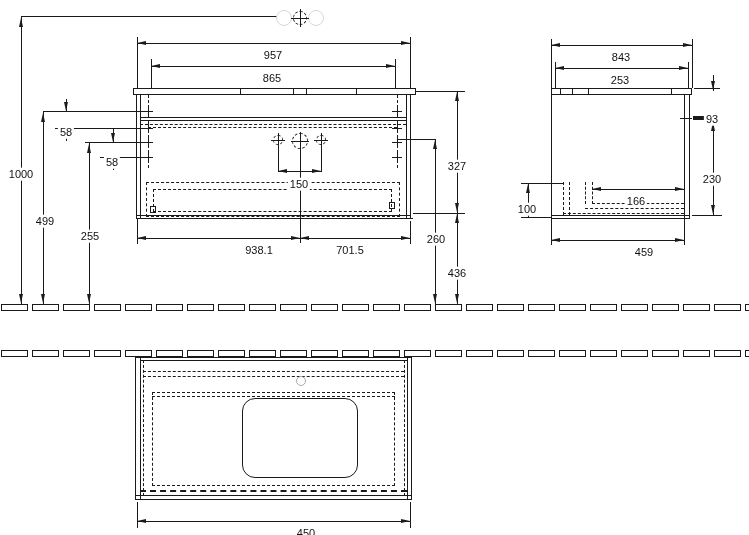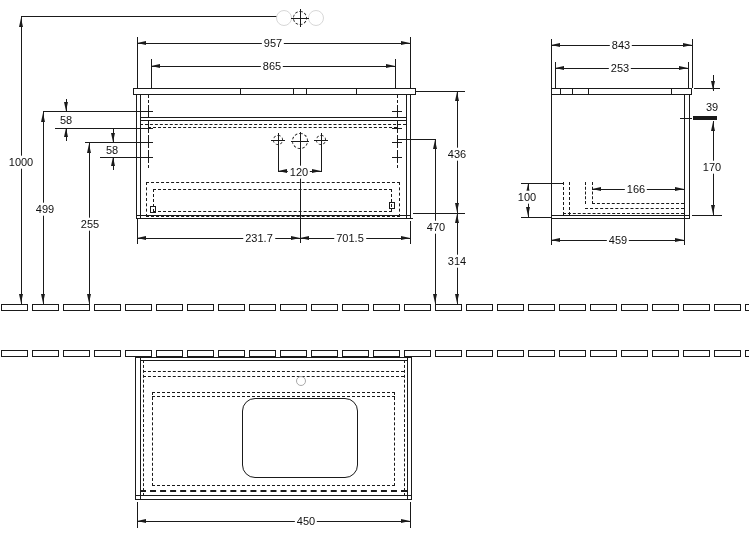--- a/index.html
+++ b/index.html
@@ -17,53 +17,53 @@
   .dv  { position: absolute; width: 0; border-left: 1px dashed #1a1a1a; z-index: 1; }
   .rect  { position: absolute; border: 1px solid #1a1a1a; background: transparent; z-index: 1; }
   .rectd { border-style: dashed; }
   .fill  { position: absolute; background: #1a1a1a; z-index: 2; }
   .circ  { position: absolute; border-radius: 50%; background: transparent; z-index: 1; }
   .brick { position: absolute; width: 27px; height: 7px; border: 1px solid #1a1a1a; background: #fff; z-index: 0; }
   .ar    { position: absolute; width: 0; height: 0; border-style: solid; border-color: transparent; z-index: 3; }
   .lbl {
     position: absolute; transform: translate(-50%,-50%);
     background: #fff; padding: 0 2px; font-size: 11px; line-height: 1.15;
-    color: #111; white-space: nowrap; z-index: 5;
+    color: #111; white-space: nowrap; z-index: 5; margin-top: 12px;
   }
   .viewgroup { position: absolute; pointer-events: none; z-index: 0; }
 </style>
 </head>
 <body>
 
 <div id="stage">
 
   <div class="viewgroup" style="left:0;top:0;width:500px;height:320px"></div>
   <div class="viewgroup" style="left:500px;top:0;width:249px;height:320px"></div>
   <div class="viewgroup" style="left:100px;top:340px;width:380px;height:195px"></div>
 
   <div class="lbl" style="left:273px;top:43px">957</div>
   <div class="lbl" style="left:272px;top:66px">865</div>
   <div class="lbl" style="left:66px;top:120px">58</div>
   <div class="lbl" style="left:112px;top:150px">58</div>
   <div class="lbl" style="left:21px;top:162px">1000</div>
   <div class="lbl" style="left:45px;top:209px">499</div>
   <div class="lbl" style="left:90px;top:224px">255</div>
-  <div class="lbl" style="left:299px;top:172px">120</div>
-  <div class="lbl" style="left:259px;top:238px">231.7</div>
+  <div class="lbl" style="left:299px;top:172px">150</div>
+  <div class="lbl" style="left:259px;top:238px">938.1</div>
   <div class="lbl" style="left:350px;top:238px">701.5</div>
-  <div class="lbl" style="left:457px;top:154px">436</div>
-  <div class="lbl" style="left:436px;top:227px">470</div>
-  <div class="lbl" style="left:457px;top:261px">314</div>
+  <div class="lbl" style="left:457px;top:154px">327</div>
+  <div class="lbl" style="left:436px;top:227px">260</div>
+  <div class="lbl" style="left:457px;top:261px">436</div>
   <div class="lbl" style="left:621px;top:45px">843</div>
   <div class="lbl" style="left:620px;top:68px">253</div>
-  <div class="lbl" style="left:712px;top:107px">39</div>
-  <div class="lbl" style="left:712px;top:167px">170</div>
+  <div class="lbl" style="left:712px;top:107px">93</div>
+  <div class="lbl" style="left:712px;top:167px">230</div>
   <div class="lbl" style="left:527px;top:197px">100</div>
   <div class="lbl" style="left:636px;top:189px">166</div>
-  <div class="lbl" style="left:618px;top:240px">459</div>
+  <div class="lbl" style="left:644px;top:240px">459</div>
   <div class="lbl" style="left:306px;top:521px">450</div>
 <div class="ln lnh" style="left: 21px; top: 16px; width: 256px;"></div>
     <div class="ln lnh" style="left: 43px; top: 111px; width: 107px;"></div>
     <div class="ln lnh" style="left: 55px; top: 128px; width: 95px;"></div>
     <div class="ln lnh" style="left: 85px; top: 142px; width: 65px;"></div>
     <div class="ln lnh" style="left: 100px; top: 157px; width: 50px;"></div>
     <div class="ln lnh" style="left: 137px; top: 43px; width: 273px;"></div>
     <div class="ln lnh" style="left: 151px; top: 66px; width: 244px;"></div>
     <div class="ln lnh" style="left: 140px; top: 117px; width: 266px;"></div>
     <div class="ln lnh" style="left: 140px; top: 120px; width: 266px;"></div>

